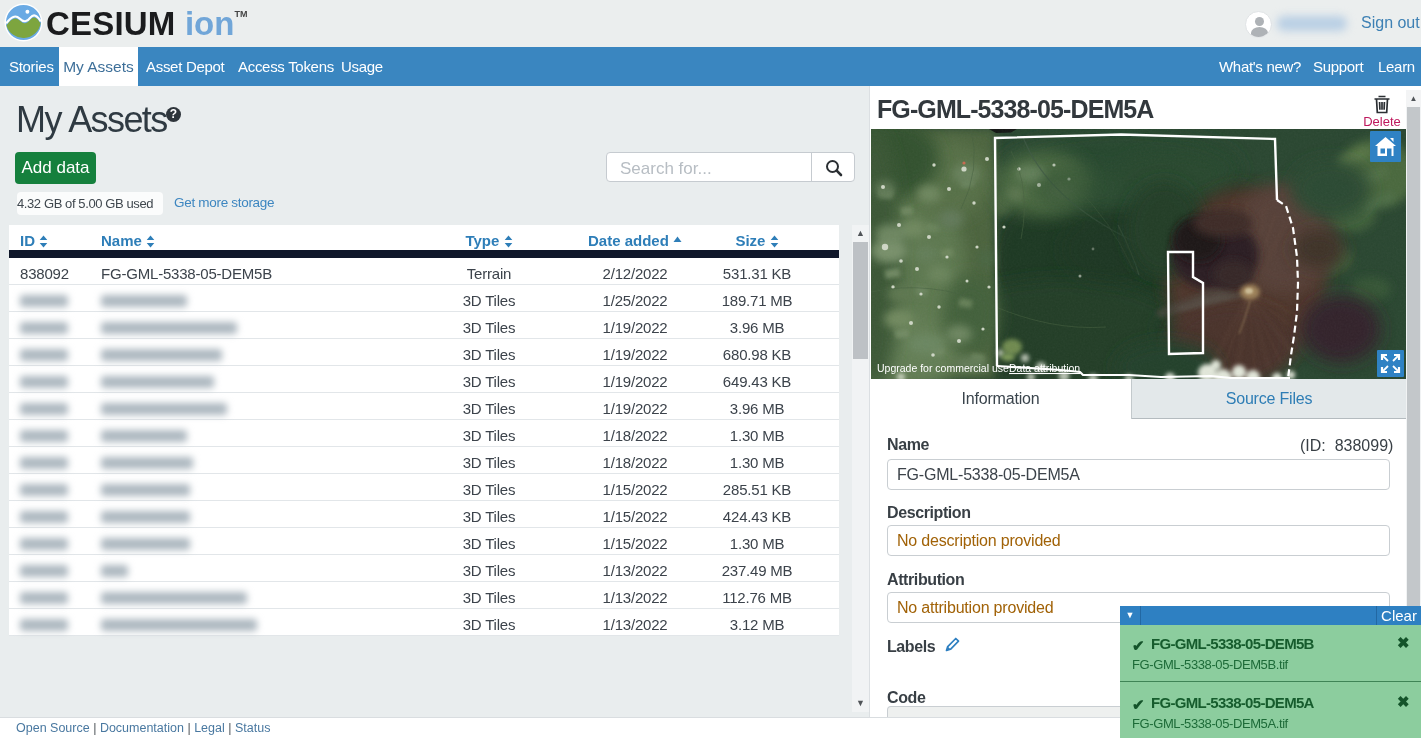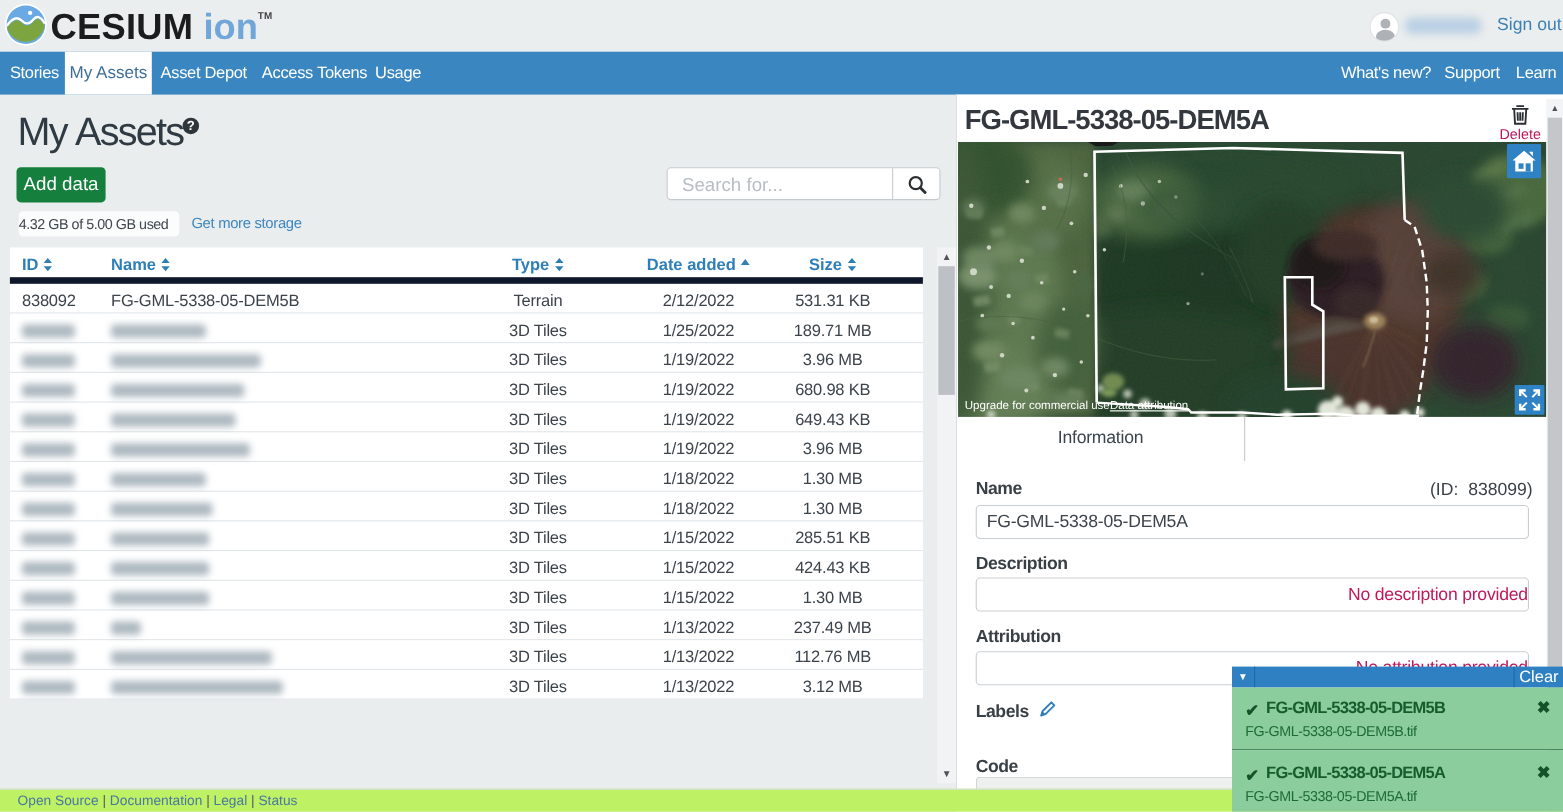--- a/index.html
+++ b/index.html
@@ -28,50 +28,50 @@
 #qmark { position:absolute; left:166px; top:107px; width:15px; height:15px; border-radius:50%; background:#2e353b; color:#fff; font-size:12px; font-weight:bold; text-align:center; line-height:15.5px; }
 #adddata { position:absolute; left:15px; top:152px; width:81px; height:32px; background:#15803d; border-radius:4px; color:#fff; font-size:17px; text-align:center; line-height:31px; }
 #searchbox { position:absolute; left:606px; top:152px; width:249px; height:30px; background:#fff; border:1px solid #c6cbd0; border-radius:4px; }
 #searchbox .ph { position:absolute; left:13px; top:6px; font-size:17px; color:#b7bdc3; }
 #searchbox .div { position:absolute; right:42px; top:0; width:1px; height:28px; background:#c6cbd0; }
 #pill { position:absolute; left:17px; top:192px; width:146px; height:23px; background:#fbfcfc; border-radius:4px; font-size:13px; letter-spacing:-0.4px; color:#3f474e; line-height:23px; white-space:nowrap; }
 #getmore { position:absolute; left:174px; top:195px; font-size:13.5px; letter-spacing:-0.3px; color:#3d86c0; }
 
 
 #table { position:absolute; left:9px; top:225px; width:830px; background:#fff; }
-#table .hrow { position:relative; height:33px; border-bottom:6px solid #0f172a; }
+#table .hrow { position:relative; height:33px; border-bottom:8px solid #0f172a; }
 #table .hrow span { position:absolute; top:7px; font-size:15px; font-weight:bold; color:#2e7eb8; }
 #table .row { position:relative; height:27px; border-bottom:1px solid #e2e6e9; font-size:15px; letter-spacing:-0.2px; color:#3c434b; }
 #table .row div { position:absolute; top:7px; }
 .c-id { left:11px; }
 .c-name { left:92px; }
 .c-type { left:421px; width:118px; text-align:center; }
 .c-date { left:566px; width:120px; text-align:center; }
 .c-size { left:688px; width:120px; text-align:center; }
 .blur { background:#adb8c0; border-radius:3px; filter:blur(3.5px); height:12px; top:10px !important; }
 
 
-#footer { z-index:5; position:absolute; left:0; top:717px; width:1421px; height:21px; background:#bef264; border-top:1px solid #d9dde0; font-size:12.5px; color:#54595e; }
+#footer { z-index:5; position:absolute; left:0; top:717px; width:1421px; height:21px; background:#ffffff; border-top:1px solid #d9dde0; font-size:12.5px; color:#54595e; }
 #footer .in { position:absolute; left:16px; top:3px; }
 #footer a { color:#4978a0; text-decoration:none; }
 
 
 #rpanel { position:absolute; left:869px; top:86px; width:552px; height:652px; background:#ffffff; border-left:1px solid #dbdfe2; }
 #rtitle { position:absolute; left:877px; top:95px; font-size:25px; font-weight:bold; color:#32383d; letter-spacing:-0.9px; white-space:nowrap; }
 #delbtn { position:absolute; left:1362px; top:95px; width:40px; text-align:center; color:#be185d; }
 #delbtn .txt { font-size:13px; }
 #mapbox { position:absolute; left:871px; top:129px; width:535px; height:250px; overflow:hidden; }
 #tabs { position:absolute; left:870px; top:379px; width:633px; height:40px; }
 #tab1 { position:absolute; left:0; top:0; width:262px; height:40px; background:#fff; border-right:1px solid #c3c9cc; text-align:center; line-height:40px; font-size:16px; letter-spacing:-0.2px; color:#3a444c; }
 #tab2 { position:absolute; left:262px; top:0; width:274px; height:40px; background:#e3e8ea; border-bottom:1px solid #b4bbbf; text-align:center; line-height:40px; font-size:16px; letter-spacing:-0.2px; color:#2e7db5; }
 
 
 .flabel { position:absolute; left:887px; font-size:16px; font-weight:bold; letter-spacing:-0.4px; color:#383f45; }
 .finput { position:absolute; left:887px; width:503px; height:31px; background:#fff; border:1px solid #c9ced2; border-radius:4px; font-size:16px; letter-spacing:-0.2px; line-height:29px; padding-left:9px; color:#3c434a; }
-.fph { color:#be185d;text-align:right; }
+.fph { color:#a16207; }
 #idlabel { position:absolute; left:1300px; top:437px; font-size:16px; color:#383f45; }
 
 
 #toast { z-index:10; position:absolute; left:1120px; top:606px; width:301px; height:132px; }
 #toasthead { position:absolute; left:0; top:0; width:301px; height:19px; background:#2e80c2; }
 #toasthead .cell1 { position:absolute; left:0; top:0; width:21px; height:19px; border-right:1px solid #2268a3; color:#fff; text-align:center; font-size:9px; line-height:19px;}
 #toasthead .clear { position:absolute; right:0; top:0; width:45px; height:19px; border-left:1px solid #2268a3; color:#fff; font-size:15px; text-align:center; line-height:19px; }
 .titem { position:absolute; left:0; width:301px; background:#8ccd9e; }
 .titem .title { position:absolute; left:31px; font-size:15px; font-weight:bold; letter-spacing:-0.7px; color:#165c2d; }
 .titem .chk { position:absolute; left:12px; font-size:15px; font-weight:bold; color:#14532a; }
@@ -493,20 +493,21 @@
           <path d="M21.5 5.5 L16 11"></path>
           <path d="M21.5 21.5 L16 16"></path>
           <path d="M5.5 21.5 L11 16"></path>
     </g>
   </g>
 </svg>
 </div>
 
 <div id="tabs">
     <div id="tab1">Information</div>
+    <div id="tab2">Source Files</div>
   </div>
 
 <div class="flabel" style="top:436px;">Name</div>
 <div id="idlabel">(ID:&nbsp;&nbsp;838099)</div>
 <div class="finput" style="top:459px;">FG-GML-5338-05-DEM5A</div>
 <div class="flabel" style="top:504px;">Description</div>
 <div class="finput fph" style="top:525px;">No description provided</div>
 <div class="flabel" style="top:571px;">Attribution</div>
 <div class="finput fph" style="top:592px;">No attribution provided</div>
 <div class="flabel" style="top:637px;">Labels

